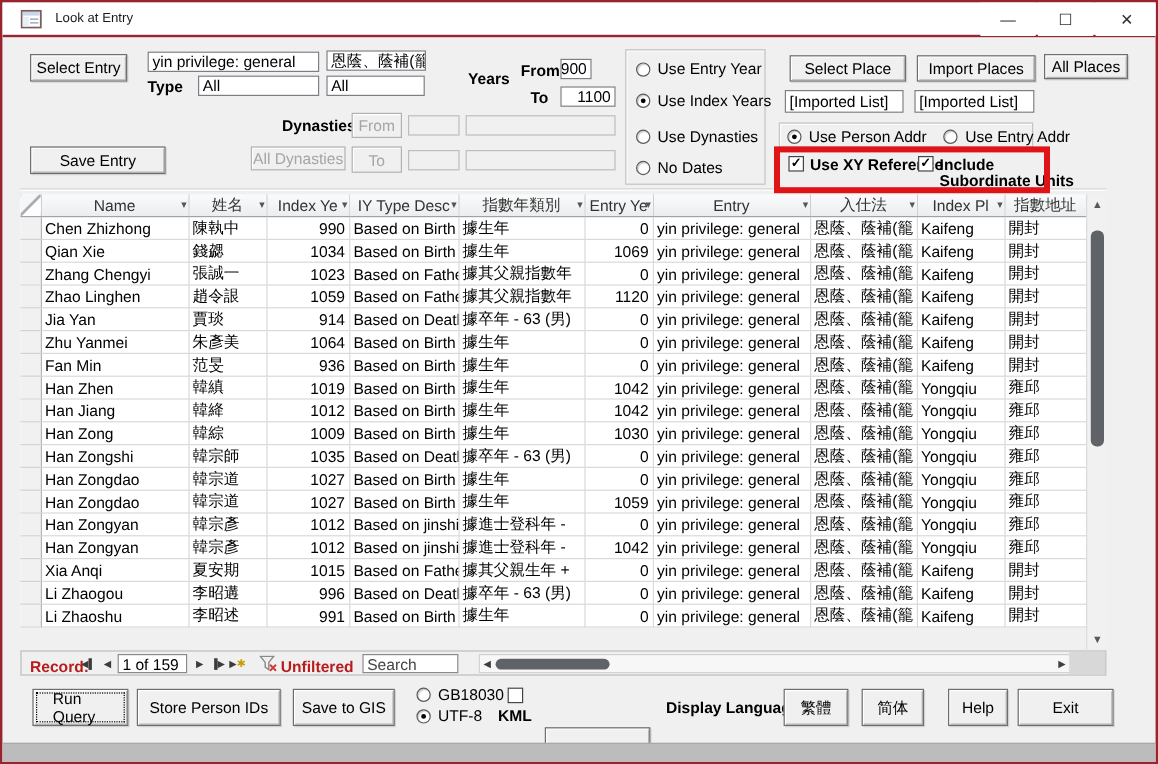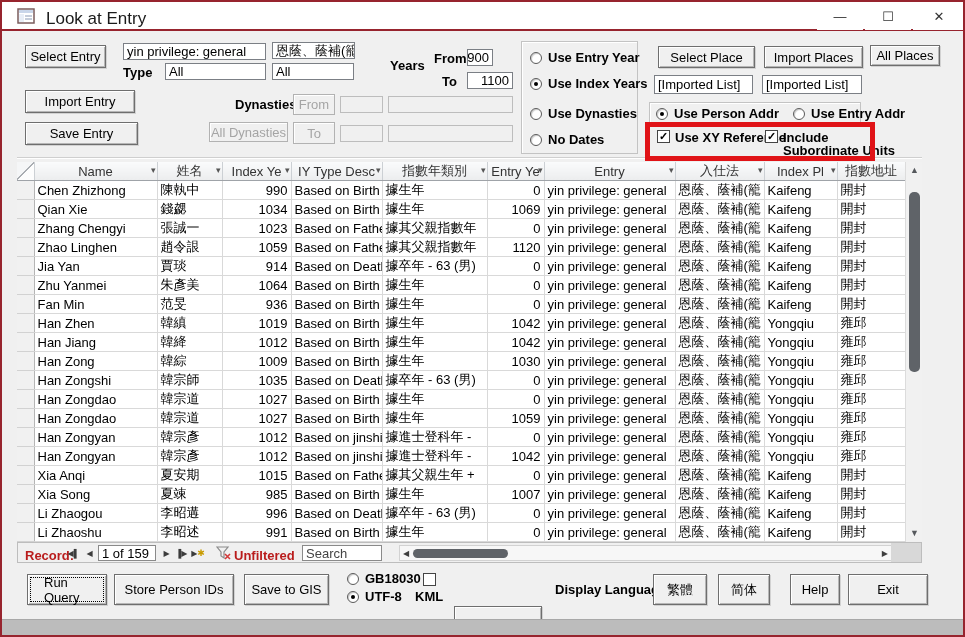--- a/index.html
+++ b/index.html
@@ -2,42 +2,42 @@
 <html><head>
 <meta charset="utf-8">
 <style>
   html,body{margin:0;padding:0;background:#555;}
   *{box-sizing:border-box;}
   .window{position:relative;width:965px;height:637px;background:#f0f0f0;
     border:2px solid #97242e;font-family:"Liberation Sans",sans-serif;font-size:13px;color:#000;overflow:hidden;}
   
   .titlebar{position:absolute;left:0;top:0;width:100%;height:29px;background:#fff;border-bottom:2px solid #97242e;}
   .app-icon{position:absolute;left:15px;top:6px;width:18px;height:16px;}
-  .wtitle{position:absolute;left:44px;top:7px;font-size:17px;color:#1a1a1a;}
+  .wtitle{position:absolute;left:44px;top:7px;font-size:11px;color:#1a1a1a;}
   .winbtn{position:absolute;top:0;height:28px;width:46px;display:flex;align-items:center;justify-content:center;
     color:#333;font-size:13px;background:#fff;}
   .winbtn.min{left:815px;} .winbtn.max{left:863px;} .winbtn.cls{left:911px;width:52px;}
   
   .btn{position:absolute;background:#f0f0f0;border:1px solid #6e6e6e;
     box-shadow:inset 1px 1px 0 #ffffff, inset -1px -1px 0 #b6b6b6, 1px 1px 0 rgba(0,0,0,.12);
     display:flex;align-items:center;justify-content:center;font-size:13px;cursor:default;}
   .btn.dis{color:#a5a5a5;border-color:#b2b2b2;box-shadow:inset 1px 1px 0 #fff;}
   .btn.focus{outline:1px dotted #000;outline-offset:-4px;padding-left:16px;}
   .tb{position:absolute;background:#fff;border:1px solid #7b7f85;padding:0 3px;font-size:13px;
     display:flex;align-items:center;overflow:hidden;white-space:nowrap;}
   .tb.num{justify-content:flex-end;}
   .tb.dis{background:#f0f0f0;border-color:#bdbdbd;}
   .lbl{position:absolute;font-weight:bold;white-space:nowrap;}
   .frame{position:absolute;border:1px solid #c3c3c3;box-shadow:inset 1px 1px 0 #fff;}
   .radio-item{display:flex;align-items:center;white-space:nowrap;}
   .radio{width:12px;height:12px;border-radius:50%;background:#fff;border:1px solid #5a5a5a;
     box-shadow:inset 1px 1px 1px #c9c9c9;flex:0 0 12px;}
   .radio.sel{position:relative;}
   .radio.sel::after{content:"";position:absolute;left:3px;top:3px;width:4px;height:4px;border-radius:50%;background:#000;}
-  .rlabel{margin-left:6px;font-weight:bold;}
+  .rlabel{margin-left:6px;font-weight:normal;}
   .checkbox{position:absolute;width:13px;height:13px;background:#fff;border:1px solid #444;font-size:11px;
     line-height:11px;text-align:center;font-weight:bold;}
   .checkbox.checked::after{content:"✓";}
   .cblabel{position:absolute;font-weight:bold;white-space:nowrap;}
   
   .hsep{position:absolute;left:15px;top:155px;width:905px;height:2px;border-top:1px solid #cfcfcf;border-bottom:1px solid #fff;}
   
   .redbox{position:absolute;left:643px;top:120px;width:230px;height:39px;border:5px solid #e01317;z-index:60;}
   
   .grid{position:absolute;left:15px;top:160px;width:888px;background:#fff;}
@@ -105,21 +105,20 @@
   <div class="lbl" style="left:121px;top:63px;">Type</div>
   <div class="tb" style="left:163px;top:61px;width:101px;height:17px;">All</div>
   <div class="tb" style="left:270px;top:61px;width:82px;height:17px;">All</div>
 
   <div class="lbl" style="left:388px;top:56px;">Years</div>
   <div class="lbl" style="left:432px;top:49px;">From</div>
   <div class="tb num" style="left:465px;top:47px;width:26px;height:17px;">900</div>
   <div class="lbl" style="left:440px;top:72px;">To</div>
   <div class="tb num" style="left:465px;top:70px;width:46px;height:17px;">1100</div>
 
-  <div class="btn" style="left:23px;top:88px;width:110px;height:23px;">Import Entry</div>
   <div class="btn" style="left:23px;top:120px;width:113px;height:23px;">Save Entry</div>
 
   <div class="lbl" style="left:233px;top:95px;">Dynasties</div>
   <div class="btn dis" style="left:291px;top:92px;width:42px;height:21px;">From</div>
   <div class="tb dis" style="left:338px;top:94px;width:43px;height:17px;"></div>
   <div class="tb dis" style="left:386px;top:94px;width:125px;height:17px;"></div>
   <div class="btn dis" style="left:207px;top:120px;width:79px;height:20px;">All Dynasties</div>
   <div class="btn dis" style="left:291px;top:120px;width:42px;height:22px;">To</div>
   <div class="tb dis" style="left:338px;top:123px;width:43px;height:17px;"></div>
   <div class="tb dis" style="left:386px;top:123px;width:125px;height:17px;"></div>
@@ -407,33 +406,20 @@
             <td class="c3">Based on Fathe</td>
             <td class="c4">據其父親生年 +</td>
             <td class="c5">0</td>
             <td class="c6">yin privilege: general</td>
             <td class="c7">恩蔭、蔭補(籠</td>
             <td class="c8">Kaifeng</td>
             <td class="c9">開封</td>
           </tr>
           <tr>
             <td class="rowsel"></td>
-            <td class="c0">Xia Song</td>
-            <td class="c1">夏竦</td>
-            <td class="c2">985</td>
-            <td class="c3">Based on Birth</td>
-            <td class="c4">據生年</td>
-            <td class="c5">1007</td>
-            <td class="c6">yin privilege: general</td>
-            <td class="c7">恩蔭、蔭補(籠</td>
-            <td class="c8">Kaifeng</td>
-            <td class="c9">開封</td>
-          </tr>
-          <tr>
-            <td class="rowsel"></td>
             <td class="c0">Li Zhaogou</td>
             <td class="c1">李昭遘</td>
             <td class="c2">996</td>
             <td class="c3">Based on Death</td>
             <td class="c4">據卒年 - 63 (男)</td>
             <td class="c5">0</td>
             <td class="c6">yin privilege: general</td>
             <td class="c7">恩蔭、蔭補(籠</td>
             <td class="c8">Kaifeng</td>
             <td class="c9">開封</td>

